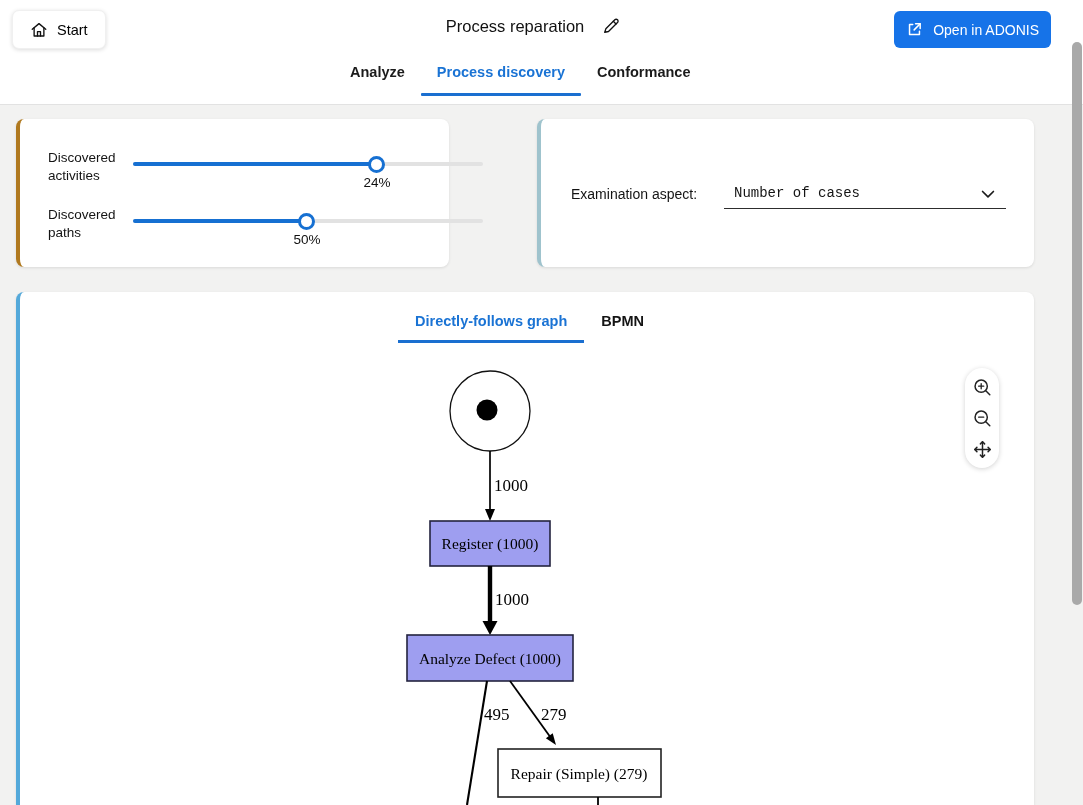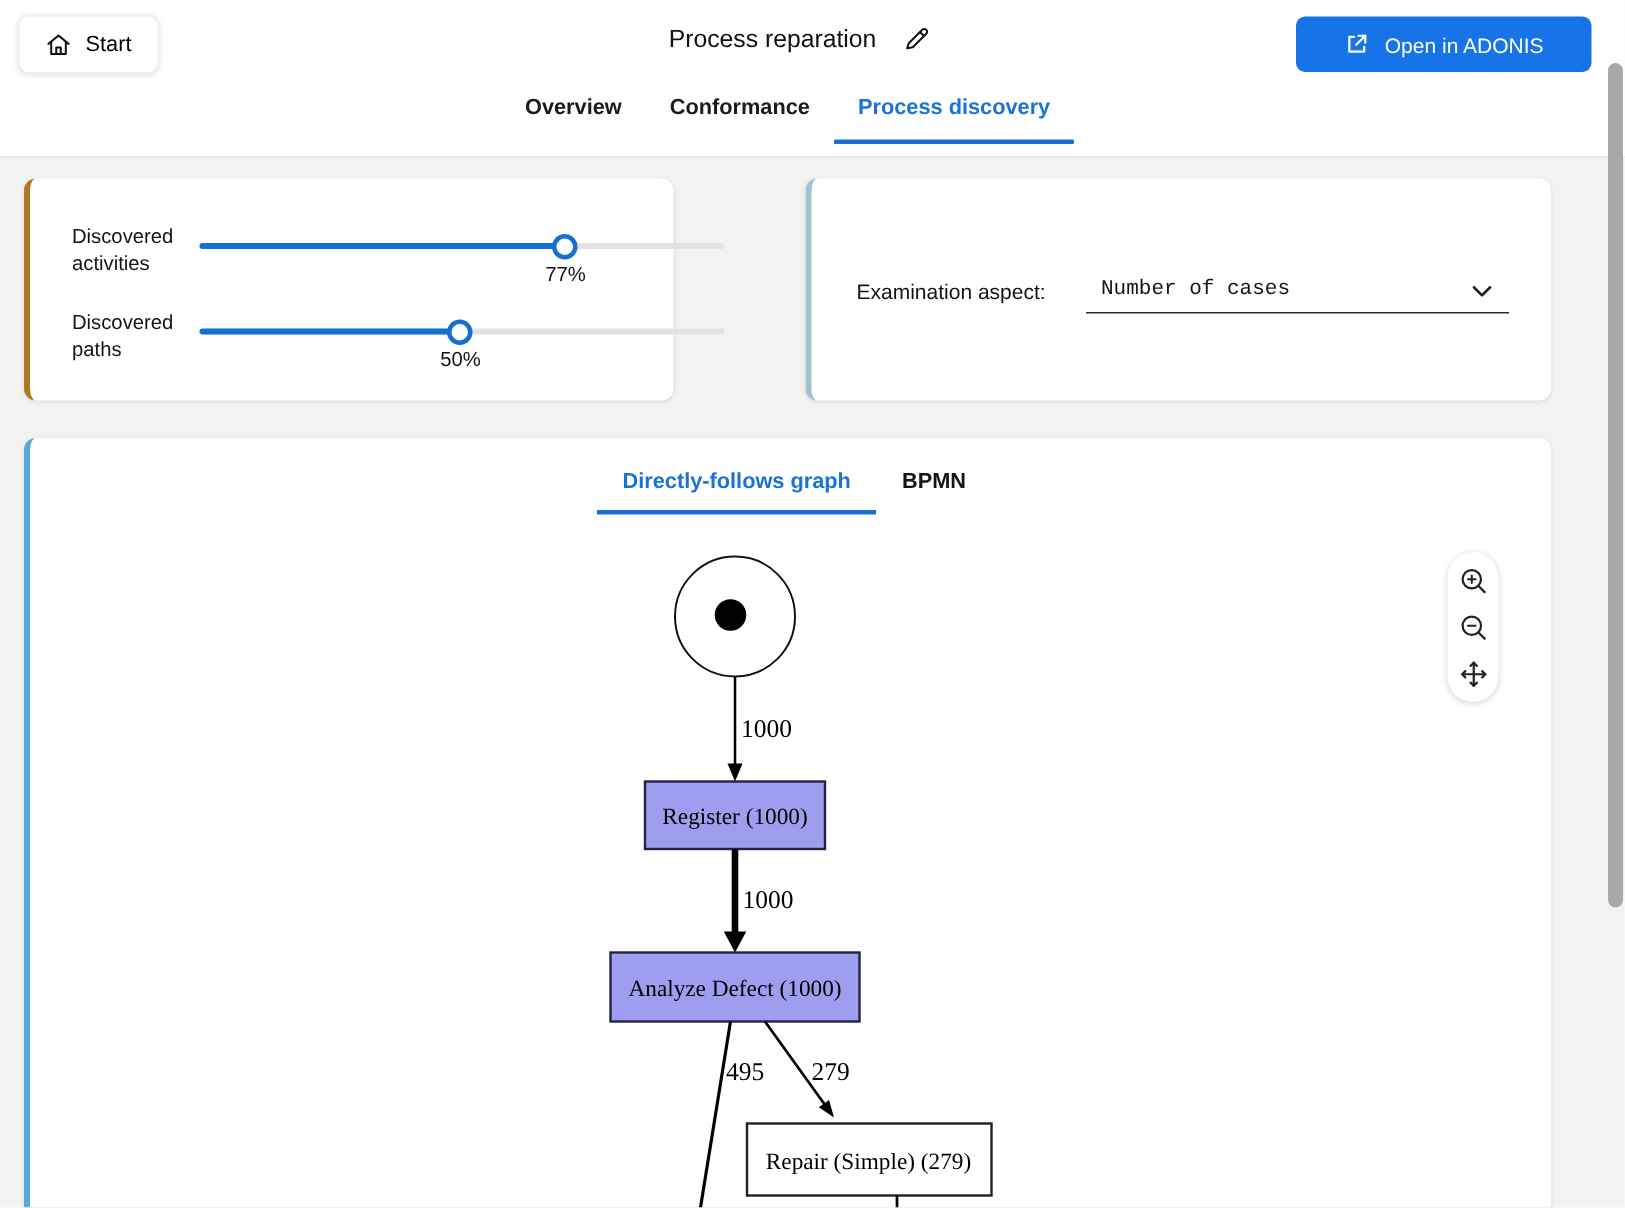--- a/index.html
+++ b/index.html
@@ -25,22 +25,22 @@
     font-size:14.5px; cursor:pointer;
   }
   .title-wrap {
     position:absolute; top:16px; left:0; right:0;
     display:flex; justify-content:center; align-items:center; gap:17px;
     transform:translateX(-8px);
   }
   .page-title { font-size:16.5px; color:#111; }
   .edit-btn { cursor:pointer; display:flex; align-items:center; }
   .adonis-btn {
-    position:absolute; right:22px; top:11px; height:37px;
-    display:flex; align-items:center; gap:10px; padding:0 32px;
+    position:absolute; right:32px; top:11px; height:37px;
+    display:flex; align-items:center; gap:10px; padding:0 12px;
     background:#1673e8; color:#fff; border:none; border-radius:6px;
     font-size:14px; cursor:pointer;
   }
   .tabs {
     position:absolute; left:334px; top:57px; height:40px;
     display:flex;
   }
   .tab {
     padding:7px 16px 0; font-weight:700; font-size:14.5px;
     color:#1b1b1b; position:relative; cursor:pointer; height:40px;
@@ -148,33 +148,33 @@
       <svg width="17" height="17" viewBox="0 0 24 24" fill="none" stroke="#fff" stroke-width="2.1" stroke-linejoin="round" stroke-linecap="round">
         <path d="M9.5 5 H5 V19 H19 V14.5"></path>
           <path d="M13.5 4 H20 V10.5"></path>
           <path d="M20 4 L11.5 12.5"></path>
       </svg>
     </span>
     <span>Open in ADONIS</span>
   </button>
 
   <div class="tabs">
-    <div class="tab">Overview</div>
+    <div class="tab">Analyze</div>
+    <div class="tab active">Process discovery</div>
     <div class="tab">Conformance</div>
-    <div class="tab active">Process discovery</div>
   </div>
 </div>
 
 <div class="card card-sliders">
   <div class="slider-label lab-act">Discovered activities</div>
   <div class="track trk1">
     <div class="fill fill1"></div>
   </div>
   <div class="handle hnd1"></div>
-  <div class="pct pct1">77%</div>
+  <div class="pct pct1">24%</div>
 
   <div class="slider-label lab-path">Discovered paths</div>
   <div class="track trk2">
     <div class="fill fill2"></div>
   </div>
   <div class="handle hnd2"></div>
   <div class="pct pct2">50%</div>
 </div>
 
 <div class="card card-examine">

